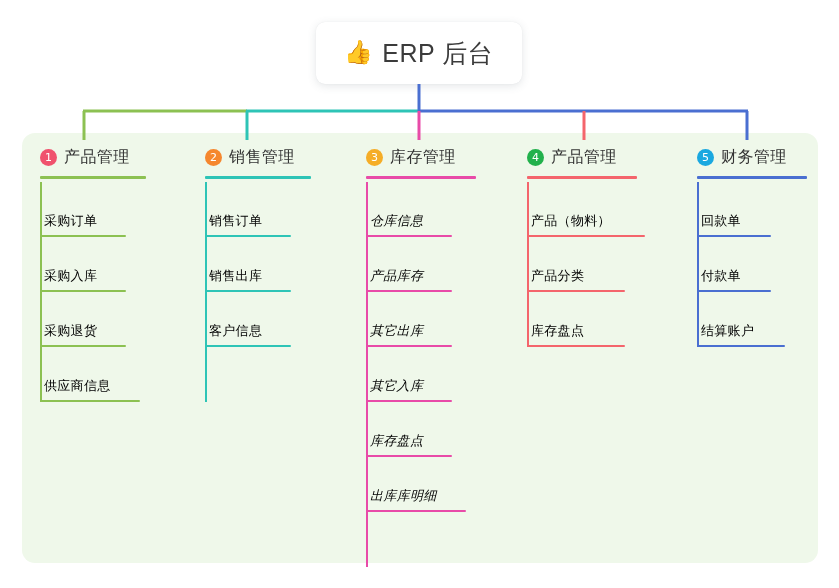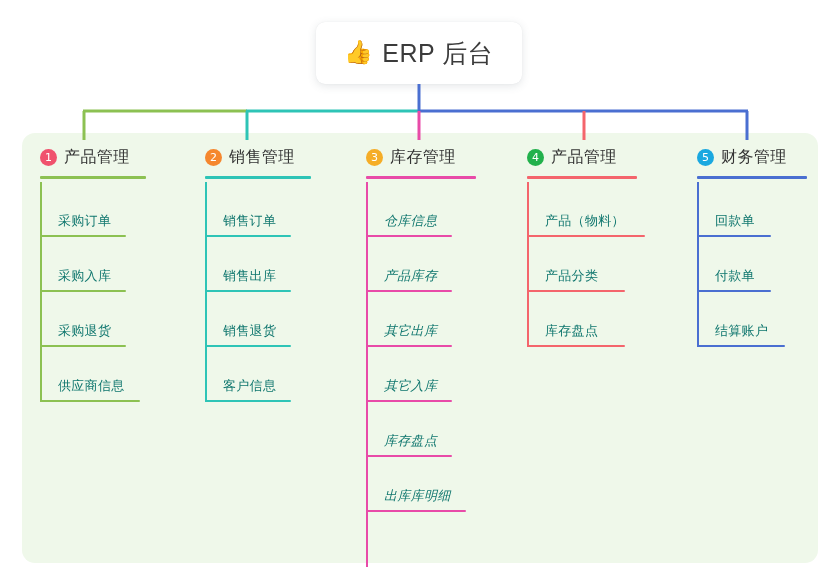--- a/index.html
+++ b/index.html
@@ -101,24 +101,24 @@
     margin-top: 8px;
     border-radius: 1px;
   }
 
   .leaf {
     position: relative;
     height: 55px;
   }
   .leaf-label {
     position: absolute;
-    left: 18px;
+    left: 4px;
     bottom: 7px;
     font-size: 13px;
-    color: #0f766e;
+    color: #000000;
     white-space: nowrap;
     letter-spacing: .3px;
   }
   .leaf-rule {
     position: absolute;
     left: 0;
     bottom: 0;
     height: 2px;
     border-radius: 1px;
   }
@@ -181,24 +181,20 @@
       <div style="position: relative; margin-top: 3px; text-decoration: underline;">
         <div class="leaf">
           <span class="leaf-label">销售订单</span>
           <div class="leaf-rule" style="background: rgb(46, 196, 182); width: 86px;"></div>
         </div>
         <div class="leaf">
           <span class="leaf-label">销售出库</span>
           <div class="leaf-rule" style="background: rgb(46, 196, 182); width: 86px;"></div>
         </div>
         <div class="leaf">
-          <span class="leaf-label">销售退货</span>
-          <div class="leaf-rule" style="background: rgb(46, 196, 182); width: 86px;"></div>
-        </div>
-        <div class="leaf">
           <span class="leaf-label">客户信息</span>
           <div class="leaf-rule" style="background: rgb(46, 196, 182); width: 86px;"></div>
         </div>
         <div style="position: absolute; left: 0px; top: 0px; width: 2px; height: 220px; background: rgb(46, 196, 182);"></div>
       </div>
     </div>
     <div class="column" style="left: 366px;">
       <div class="col-head">
         <span class="badge" style="background: rgb(245, 173, 39);">3</span>
         <span class="col-title">库存管理</span>

